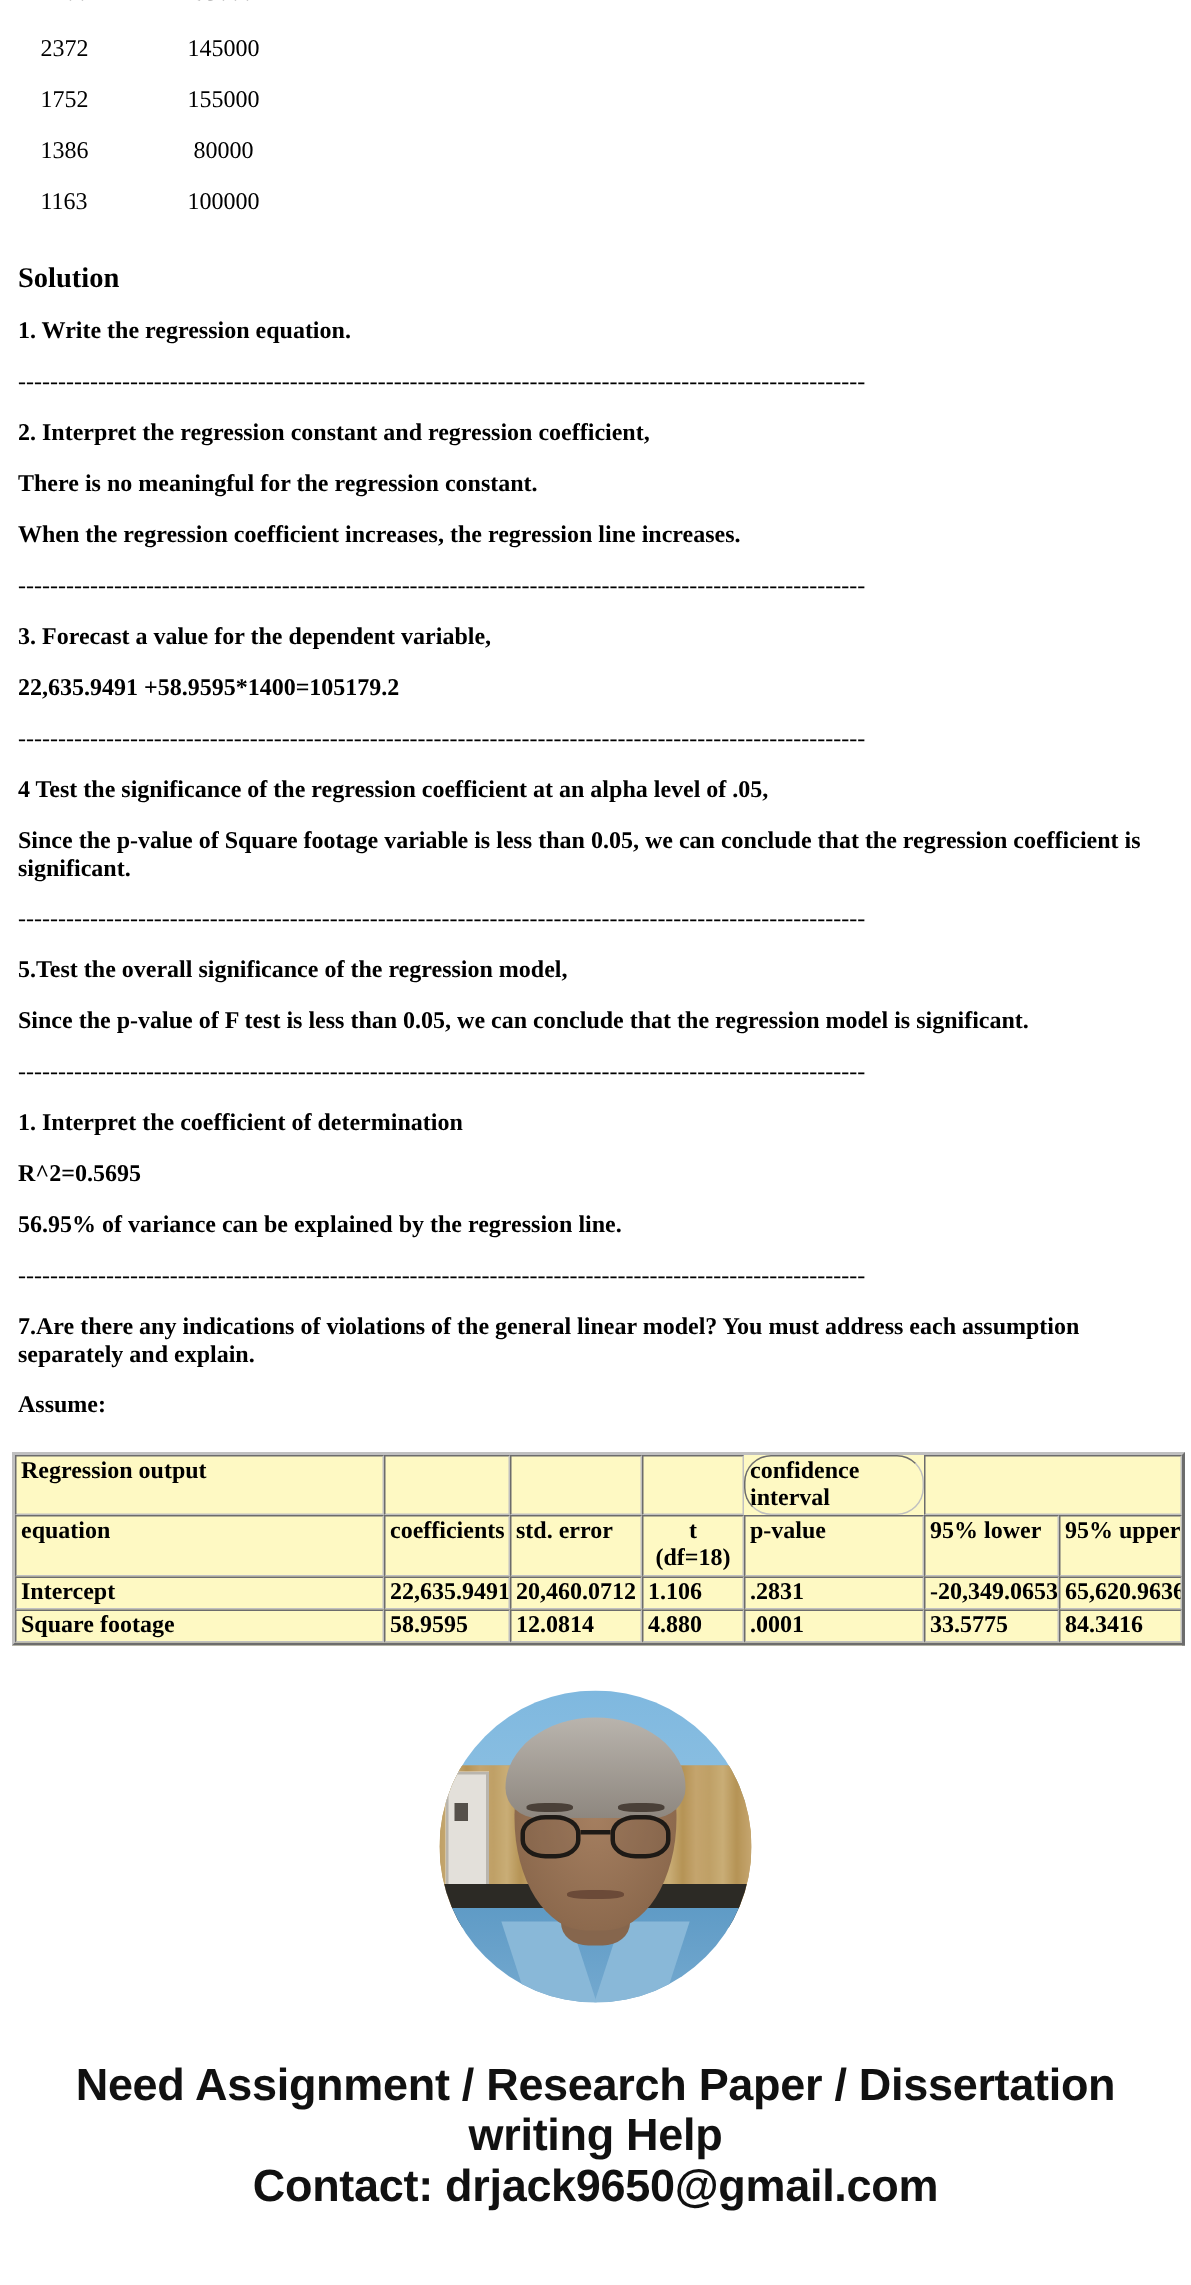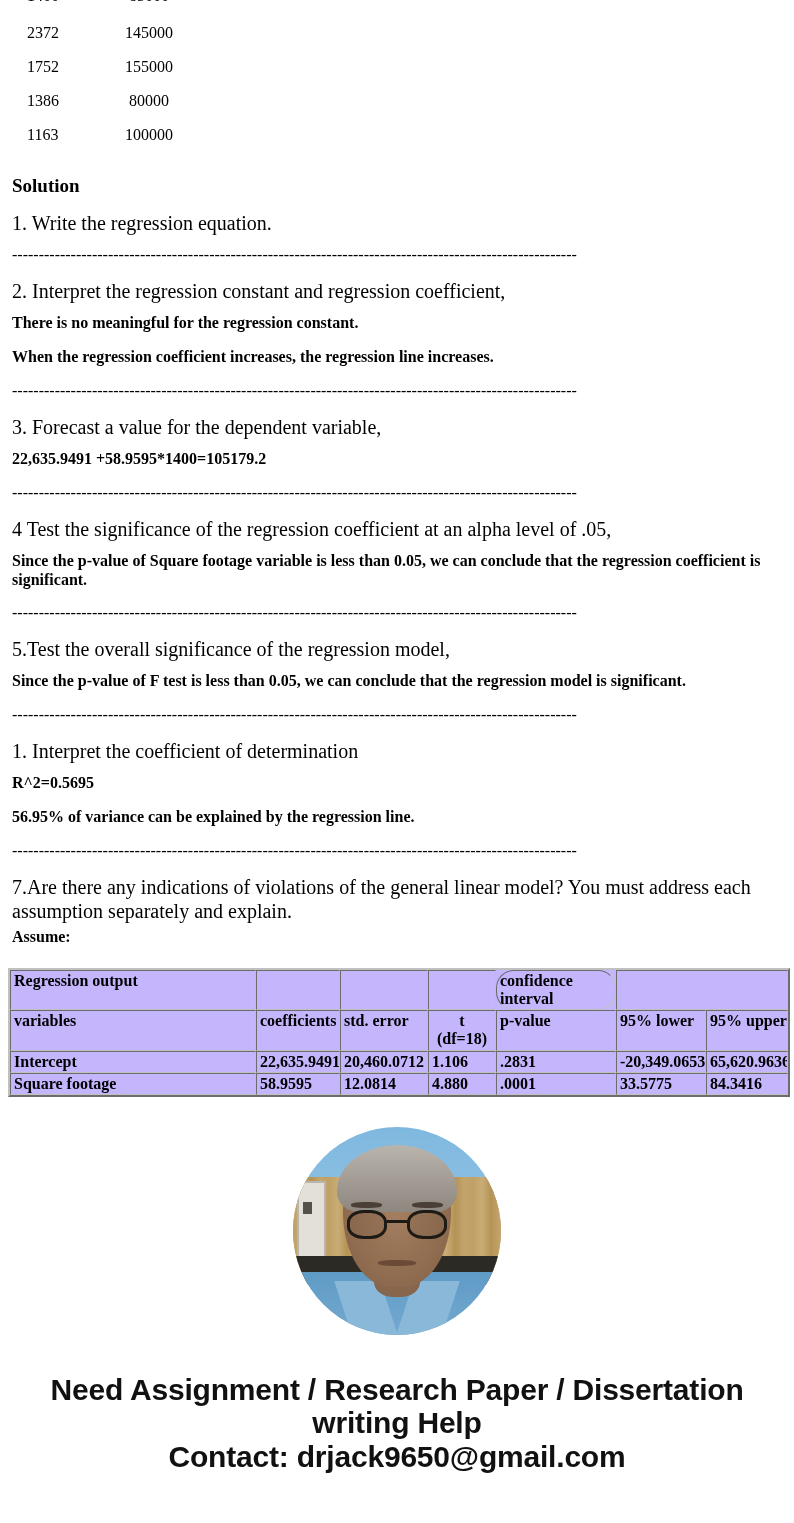--- a/index.html
+++ b/index.html
@@ -56,22 +56,22 @@
   .doc-body {
     padding: 0 8px 0 8px;
   }
   h2.solution-heading {
     font-size: 19px;
     font-weight: bold;
     margin: 22px 0 14px 4px;
     line-height: 1.15;
   }
   p.q {
-    font-size: 20px;
-    font-weight: normal;
+    font-size: 16px;
+    font-weight: bold;
     margin: 0 0 0 4px;
     padding: 0;
     line-height: 1.2;
   }
   p.a {
     font-size: 16px;
     font-weight: bold;
     margin: 0 0 0 4px;
     padding: 0;
     line-height: 1.2;
@@ -94,21 +94,21 @@
   .reg-wrap {
     margin: 14px 0 0 8px;
     width: 778px;
   }
   table.reg {
     border-collapse: separate;
     border-spacing: 0;
     border: 2px outset #c0c0c0;
     width: 778px;
     table-layout: fixed;
-    background: #c4b5fd;
+    background: #fef9c3;
   }
   table.reg td {
     border: 1px inset #c0c0c0;
     font-size: 16px;
     font-weight: bold;
     padding: 1px 3px 1px 3px;
     line-height: 1.12;
     vertical-align: top;
     overflow: hidden;
     white-space: nowrap;
@@ -355,21 +355,21 @@
     <tbody>
       <tr class="tall">
         <td>Regression output</td>
         <td class="blank"></td>
         <td class="blank"></td>
         <td class="blank"></td>
         <td class="wrapcell">confidence interval</td>
         <td class="blank" colspan="2"></td>
       </tr>
       <tr class="mid">
-        <td>variables</td>
+        <td>equation</td>
         <td>coefficients</td>
         <td>std. error</td>
         <td class="ctr"><span>t</span><br><span>(df=18)</span></td>
         <td>p-value</td>
         <td>95% lower</td>
         <td>95% upper</td>
       </tr>
       <tr class="short">
         <td>Intercept</td>
         <td>22,635.9491</td>

